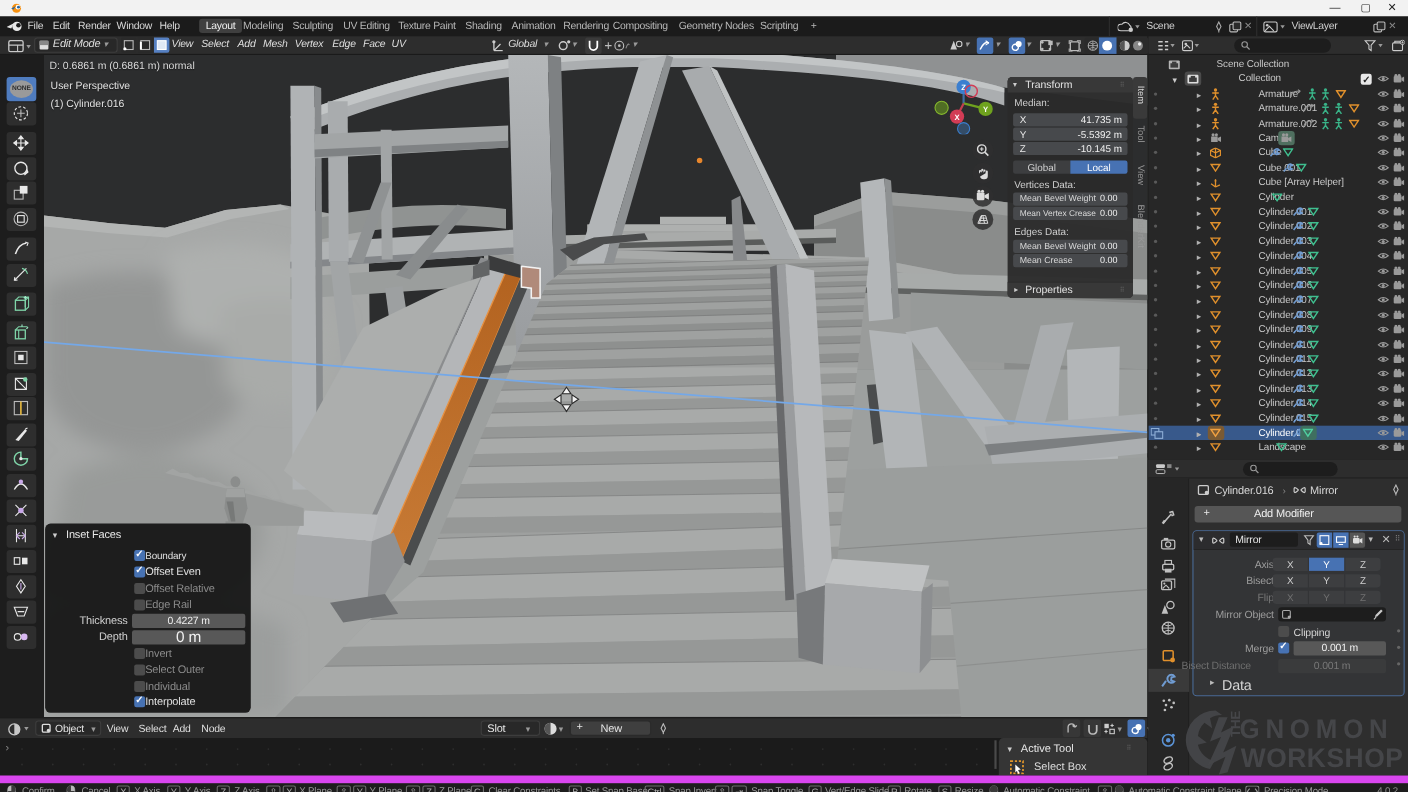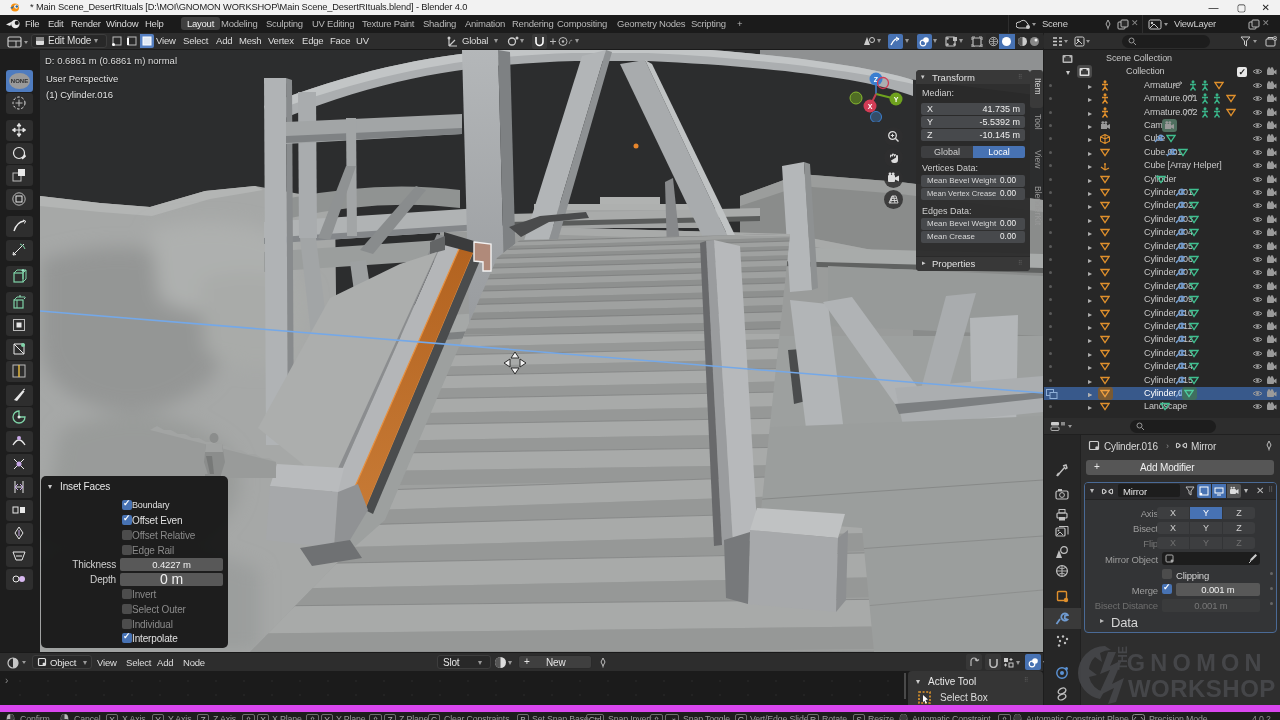--- a/index.html
+++ b/index.html
@@ -9,21 +9,21 @@
 #titlebar{left:0;top:0;width:1280px;height:15px;background:#f2f2f2;color:#1c1c1c;font-size:9.3px;letter-spacing:-0.15px;line-height:15px;}
 #titlebar .t{position:absolute;left:30px;top:0;}
 .winbtn{position:absolute;top:0;width:13px;height:15px;color:#222;font-size:10px;text-align:center;line-height:15px;}
 
 #menubar{left:0;top:15px;width:1280px;height:18px;background:#1b1b1b;color:#d8d8d8;font-size:9.5px;letter-spacing:-0.25px;}
 #menubar span{position:absolute;top:3px;}
 .wstab{color:#b8b8b8;}
 .wstab.active{background:#3f3f3f;color:#f2f2f2;border-radius:3px;padding:1px 6px;}
 
 #toolheader{left:0;top:33px;width:1043px;height:17px;background:#2d2d2d;color:#dedede;font-size:9.5px;letter-spacing:-0.2px;border-bottom:1px solid #1a1a1a;}
-#toolheader span{position:absolute;top:2px;}
+#toolheader span{position:absolute;top:2px;font-style:italic;}
 .pill{background:#282828;border:1px solid #3d3d3d;border-radius:3px;}
 
 #outheader{left:1044px;top:33px;width:236px;height:17px;background:#2d2d2d;border-bottom:1px solid #1a1a1a;}
 #outliner{left:1044px;top:50px;width:236px;height:368px;background:#272727;overflow:hidden;font-size:9px;letter-spacing:-0.1px;color:#c7c7c7;}
 .orow{position:absolute;left:0;width:236px;height:13px;line-height:13px;}
 .orow .nm{position:absolute;left:72px;top:0;margin-left:28px;}
 .orow.hl{background:#38598b;color:#fff;}
 
 #props{left:1044px;top:418px;width:236px;height:287px;background:#2e2e2e;letter-spacing:-0.15px;}
 #ptabs{position:absolute;left:0;top:17px;width:37px;height:270px;background:#262626;border-right:1px solid #202020;}
@@ -49,21 +49,20 @@
 <body>
 <div id="app">
 
   <div id="titlebar" class="abs">
     <svg class="abs" style="left:9px;top:3px" width="12" height="9" viewBox="0 0 14 11">
         <circle cx="7" cy="5.5" r="5" fill="#f79110"></circle>
         <circle cx="8.6" cy="4.3" r="2.6" fill="#fff"></circle>
         <circle cx="9.2" cy="4.3" r="1.6" fill="#2a66a0"></circle>
         <path d="M1 6 L6 3 L4 7 Z" fill="#2a66a0"></path>
       </svg>
-    <span class="t">* Main Scene_DesertRItuals [D:\MOI\GNOMON WORKSHOP\Main Scene_DesertRItuals.blend] - Blender 4.0</span>
     <span class="winbtn" style="right:60px">—</span>
     <span class="winbtn" style="right:32px">▢</span>
     <span class="winbtn" style="right:8px">✕</span>
   </div>
 
   <div id="menubar" class="abs">
       <svg class="abs" style="left:6px;top:4px" width="15" height="10" viewBox="0 0 16 10">
         <circle cx="10" cy="5" r="4.5" fill="#e8e8e8"></circle>
         <circle cx="11.5" cy="3.8" r="2.2" fill="#1b1b1b"></circle>
         <path d="M0 5.5 L7 2 L4.5 7 Z" fill="#e8e8e8"></path>
@@ -1600,21 +1599,21 @@
         <path d="M7.5,1 L9,2.5 L4,7.5 L2,8 L2.5,6 Z" fill="#ccc"></path>
         <path d="M1,10 l2,-2" stroke="#ccc"></path>
       </svg>
       <span class="chk" style="left:118px;top:151px"></span>
       <span class="abs" style="left:132px;top:152px;color:#d5d5d5;font-size:9.5px">Clipping</span>
       <span class="abs" style="left:226px;top:154px;width:3px;height:3px;border-radius:2px;background:#666"></span>
       <span class="abs" style="left:30px;top:167px;width:84px;text-align:right;color:#9d9d9d;font-size:9.5px">Merge</span>
       <span class="chk on" style="left:118px;top:166px"></span>
       <span class="nfield" style="left:132px;top:165px;width:84px;height:13px;font-size:9.5px;line-height:13px">0.001 m</span>
       <span class="abs" style="left:226px;top:169px;width:3px;height:3px;border-radius:2px;background:#666"></span>
-      <span class="abs" style="left:30px;top:182px;width:84px;text-align:right;color:#6e6e6e;font-size:9.5px">Bisect Distance</span>
+      <span class="abs" style="left:30px;top:182px;width:84px;text-align:left;color:#6e6e6e;font-size:9.5px">Bisect Distance</span>
       <span class="nfield" style="left:118px;top:181px;width:98px;height:13px;font-size:9.5px;line-height:13px;background:#3a3b3c;color:#787878">0.001 m</span>
       <span class="abs" style="left:226px;top:184px;width:3px;height:3px;border-radius:2px;background:#666"></span>
       <span class="abs" style="left:56px;top:198px;color:#bbb;font-size:8px">▸</span>
       <span class="abs" style="left:67px;top:197px;color:#d5d5d5;font-size:13px">Data</span>
       <div class="abs" style="left:30px;top:226px;width:206px;height:62px;opacity:0.95">
 <svg width="206" height="62" viewBox="0 0 206 62">
 <g fill="#47484b">
 <path d="M31,2 a27,27 0 0 0 -27,27 a27,27 0 0 0 22,26 l4,-7 a20,20 0 0 1 -15,-15 l8,-2 -8,-6 a20,20 0 0 1 6,-12 l7,5 -2,-9 a20,20 0 0 1 11,-3 Z" opacity="0.9"></path>
 <path d="M34,8 L26,30 L36,26 L24,52 L40,44 L34,60 L42,58 L50,34 L38,40 L48,16 L36,22 L42,8 Z" opacity="0.9"></path>
 <text x="42" y="25" font-size="12" font-weight="bold" transform="rotate(-90 48 20)" letter-spacing="0">THE</text>

